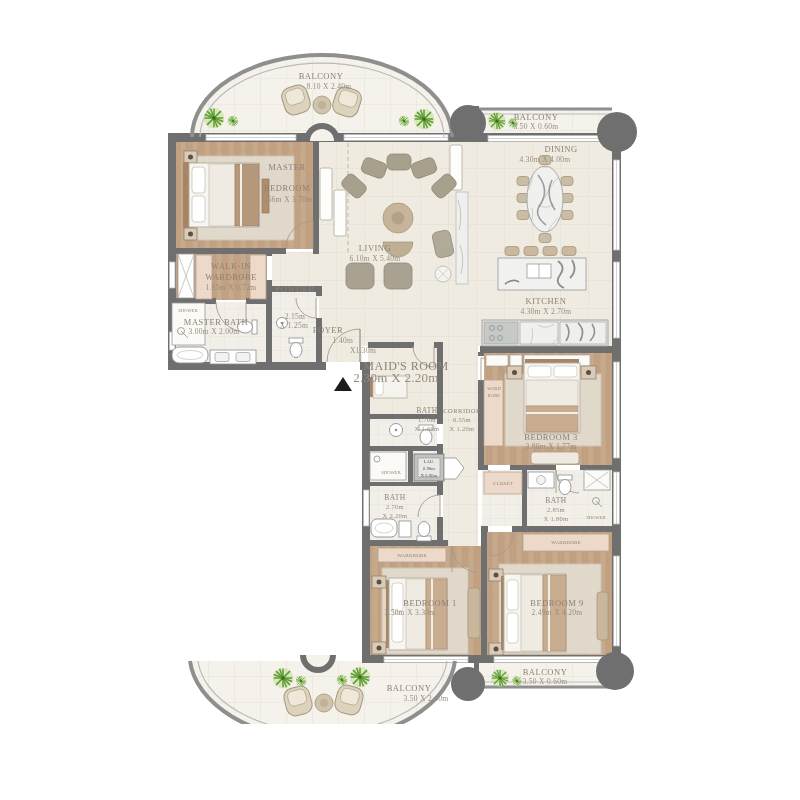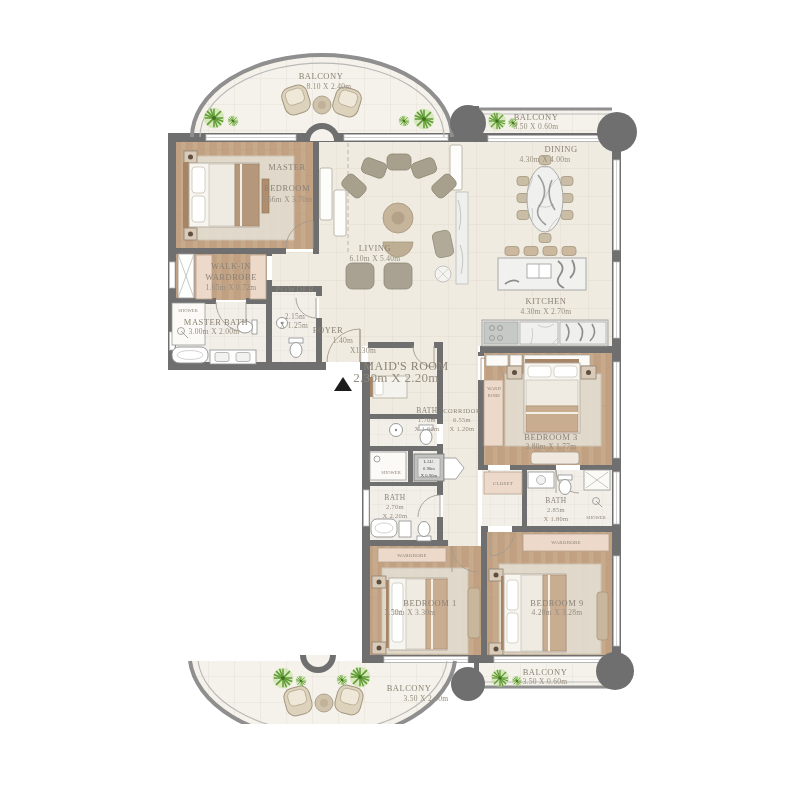--- a/index.html
+++ b/index.html
@@ -485,18 +485,18 @@
 <div class="lbl dm" style="left:551px;top:447px">3.80m X 1.77m</div>
 <div class="lbl tiny2" style="left:494px;top:389px">WARD</div>
 <div class="lbl tiny2" style="left:494px;top:396px">ROBE</div>
 <div class="lbl tiny" style="left:503px;top:483px">CLOSET</div>
 <div class="lbl nm" style="left:556px;top:501px;font-size:7.5px">BATH</div>
 <div class="lbl dm" style="left:556px;top:510px;font-size:6.5px">2.85m</div>
 <div class="lbl dm" style="left:556px;top:519px;font-size:6.5px">X 1.80m</div>
 <div class="lbl tiny2" style="left:596px;top:518px">SHOWER</div>
 <div class="lbl tiny" style="left:566px;top:542px">WARDROBE</div>
 <div class="lbl nm" style="left:557px;top:603px">BEDROOM 9</div>
-<div class="lbl dm" style="left:557px;top:613px">4.20m X 3.28m</div>
+<div class="lbl dm" style="left:557px;top:613px">2.49m X 4.20m</div>
 <div class="lbl nm" style="left:409px;top:688px">BALCONY</div>
 <div class="lbl dm" style="left:426px;top:699px">3.50 X 2.40m</div>
 <div class="lbl nm" style="left:545px;top:672px">BALCONY</div>
 <div class="lbl dm" style="left:545px;top:682px">3.50 X 0.60m</div>
 </div>
 
 </body></html>

